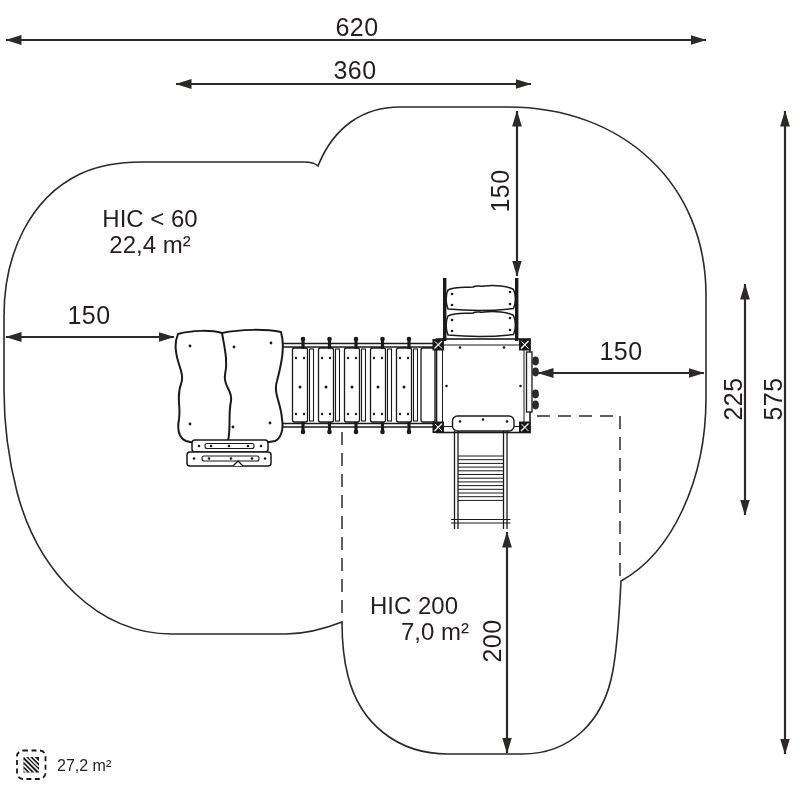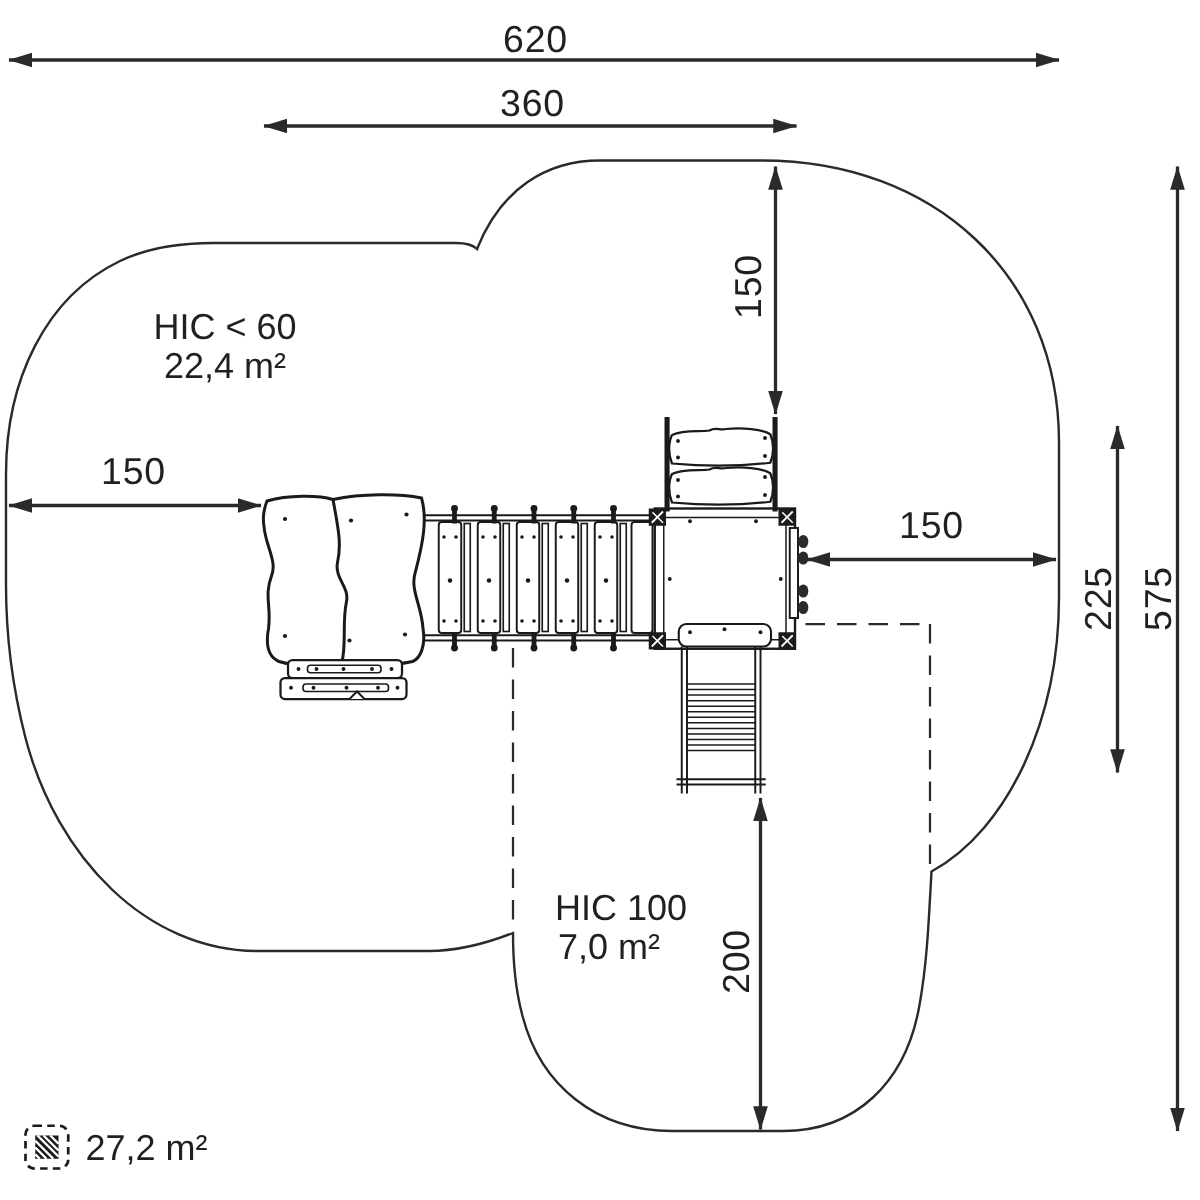--- a/index.html
+++ b/index.html
@@ -3,21 +3,21 @@
 <meta charset="utf-8">
 <style>
   html,body{margin:0;padding:0;background:#fff;}
   .canvas{position:relative;width:800px;height:800px;background:#fff;overflow:hidden;
           font-family:"Liberation Sans",sans-serif;color:#231f20;}
   svg.draw{position:absolute;left:0;top:0;}
   .lbl{position:absolute;transform:translate(-50%,-50%);font-size:25px;color:#231f20;
        white-space:nowrap;letter-spacing:.5px;}
   .lbl.v{transform:translate(-50%,-50%) rotate(-90deg);}
   .zone{position:absolute;transform:translate(-50%,-50%);font-size:24px;white-space:nowrap;}
-  .legend-text{position:absolute;transform:translate(0,-50%);font-size:24px;white-space:nowrap;}
+  .legend-text{position:absolute;transform:translate(0,-50%);font-size:16px;white-space:nowrap;}
 </style>
 </head>
 <body>
 
 <div class="canvas">
 
   <svg class="draw" width="800" height="800" viewBox="0 0 800 800">
     <defs>
       <marker id="ah" markerWidth="17" markerHeight="12" refX="15.5" refY="5.5" orient="auto-start-reverse" markerUnits="userSpaceOnUse">
         <path d="M16,5.5 L0,0.6 L0,10.4 Z" fill="#2b2a29"></path>
@@ -301,17 +301,17 @@
   <div class="lbl" style="left:355px;top:70px">360</div>
   <div class="lbl" style="left:89px;top:315px">150</div>
   <div class="lbl v" style="left:500px;top:191px">150</div>
   <div class="lbl" style="left:621px;top:351px">150</div>
   <div class="lbl v" style="left:733px;top:399px">225</div>
   <div class="lbl v" style="left:773px;top:399px">575</div>
   <div class="lbl v" style="left:492px;top:641px">200</div>
 
   <div class="zone" style="left:150px;top:219px">HIC &lt; 60</div>
   <div class="zone" style="left:150px;top:245px">22,4 m²</div>
-  <div class="zone" style="left:414px;top:606px">HIC 100</div>
-  <div class="zone" style="left:406px;top:632px">7,0 m²</div>
+  <div class="zone" style="left:414px;top:606px">HIC 200</div>
+  <div class="zone" style="left:435px;top:632px">7,0 m²</div>
 
   <div class="legend-text" style="left:57px;top:766px">27,2 m²</div>
 </div>
 
 </body></html>

